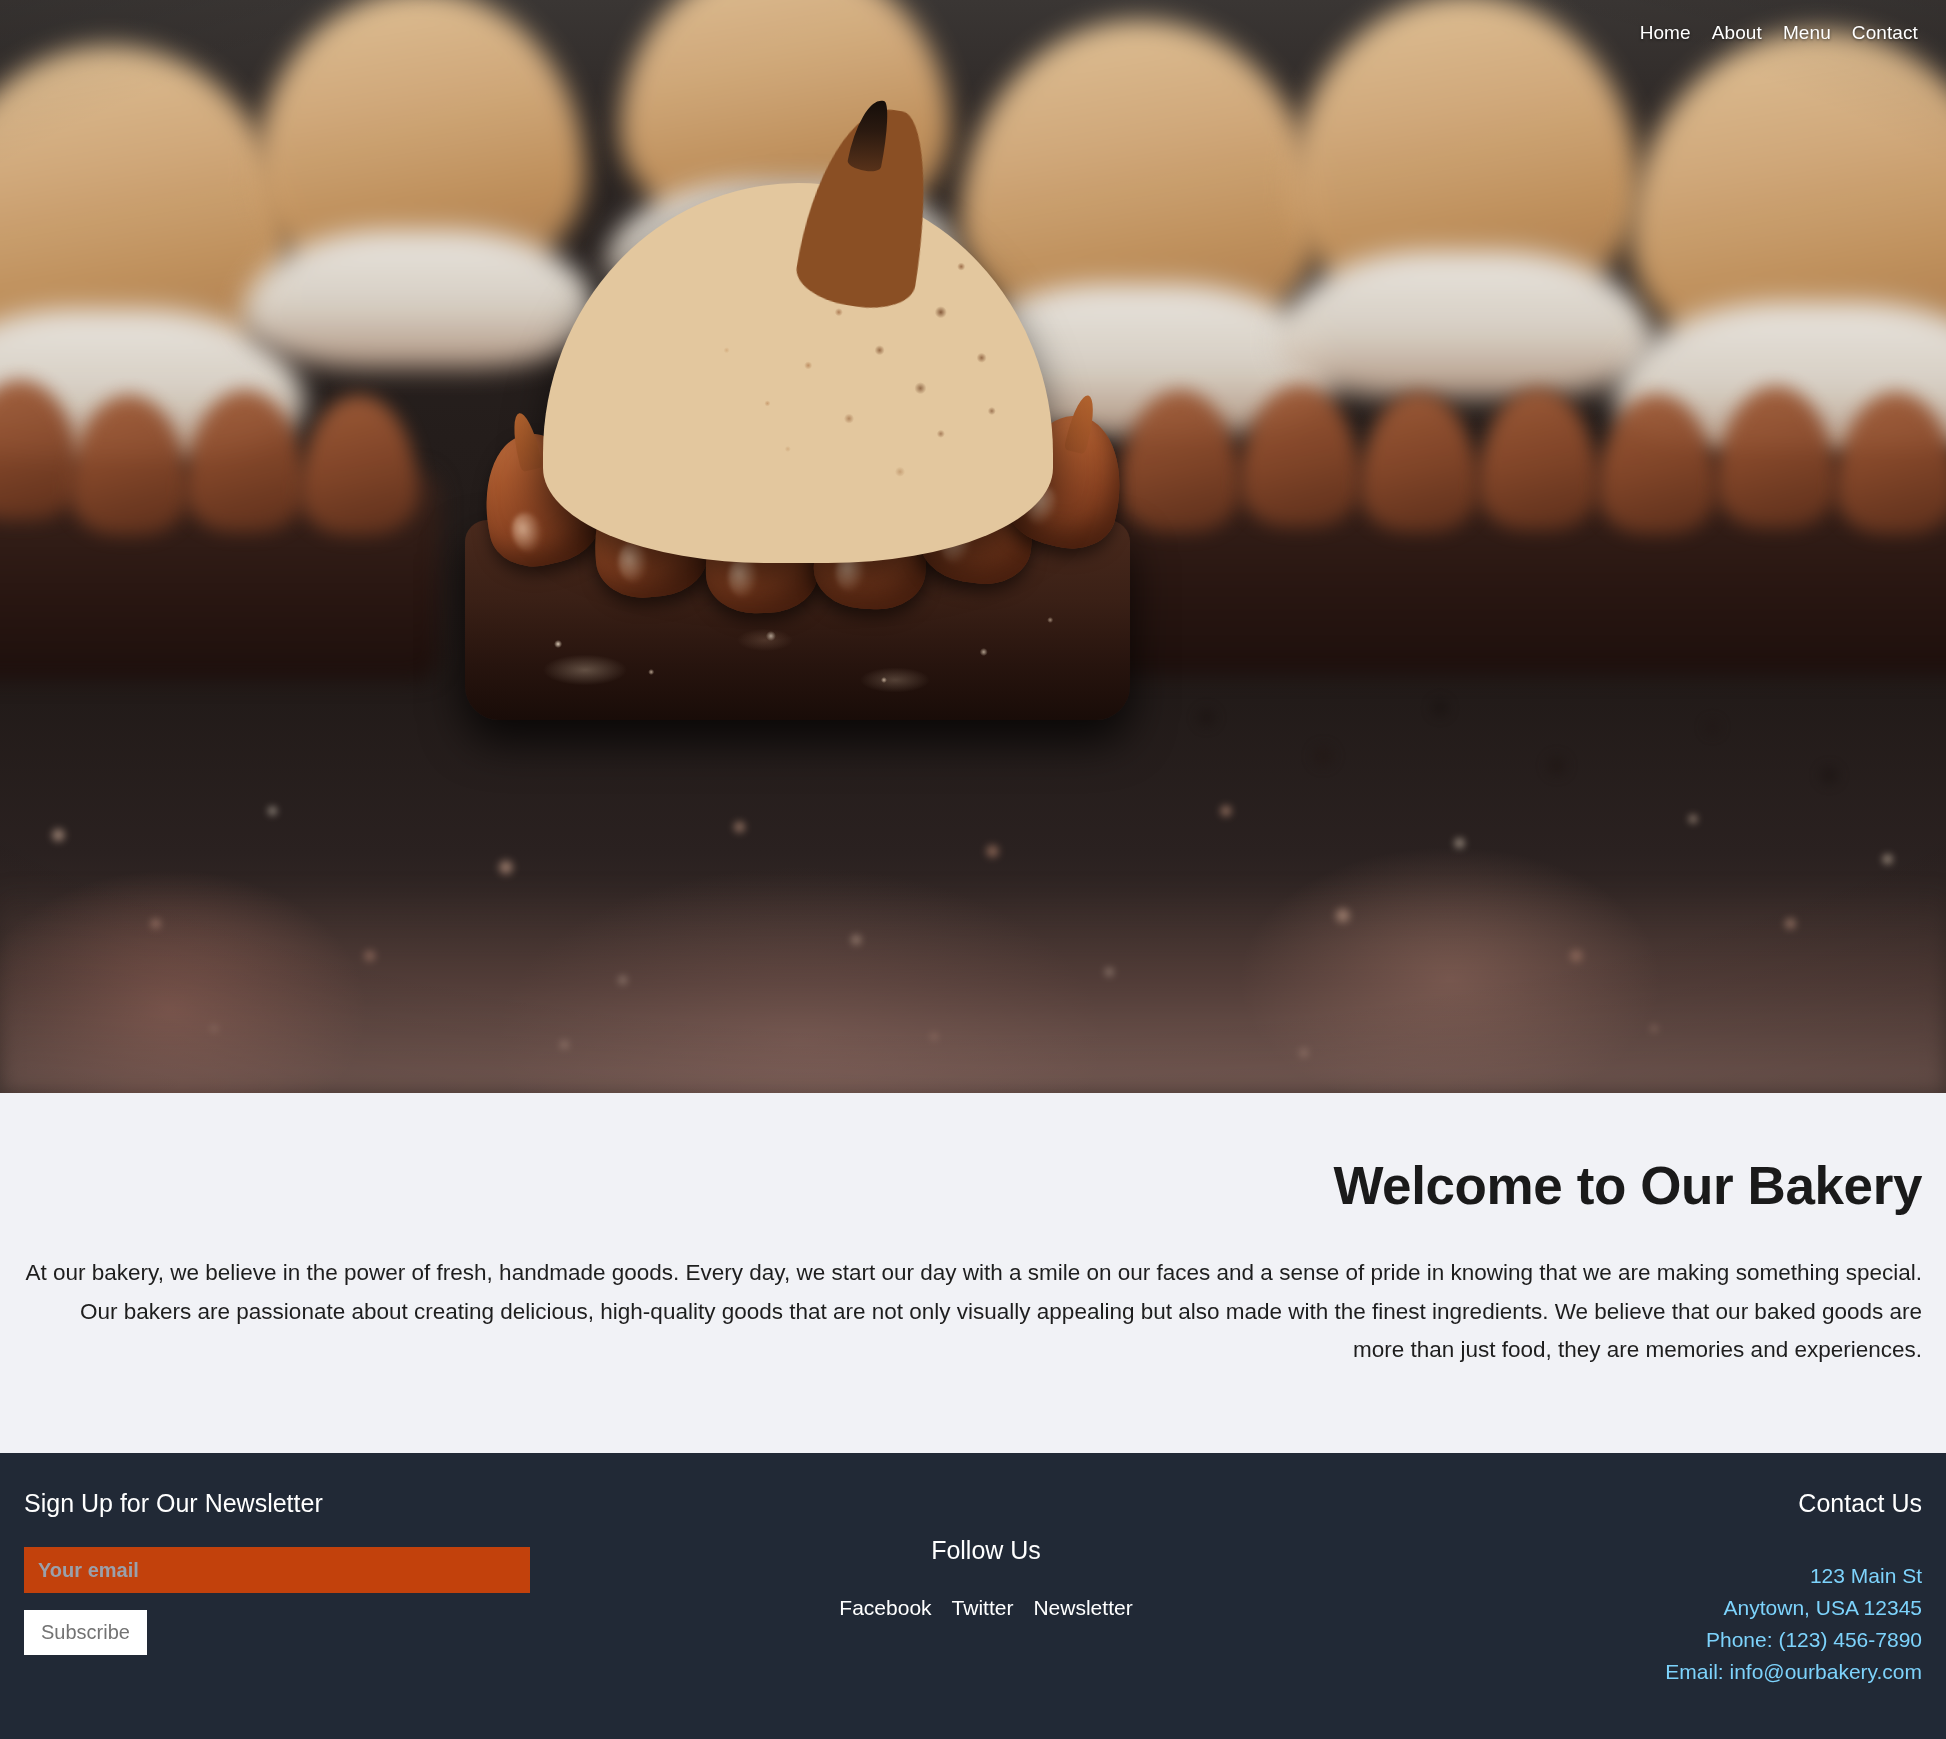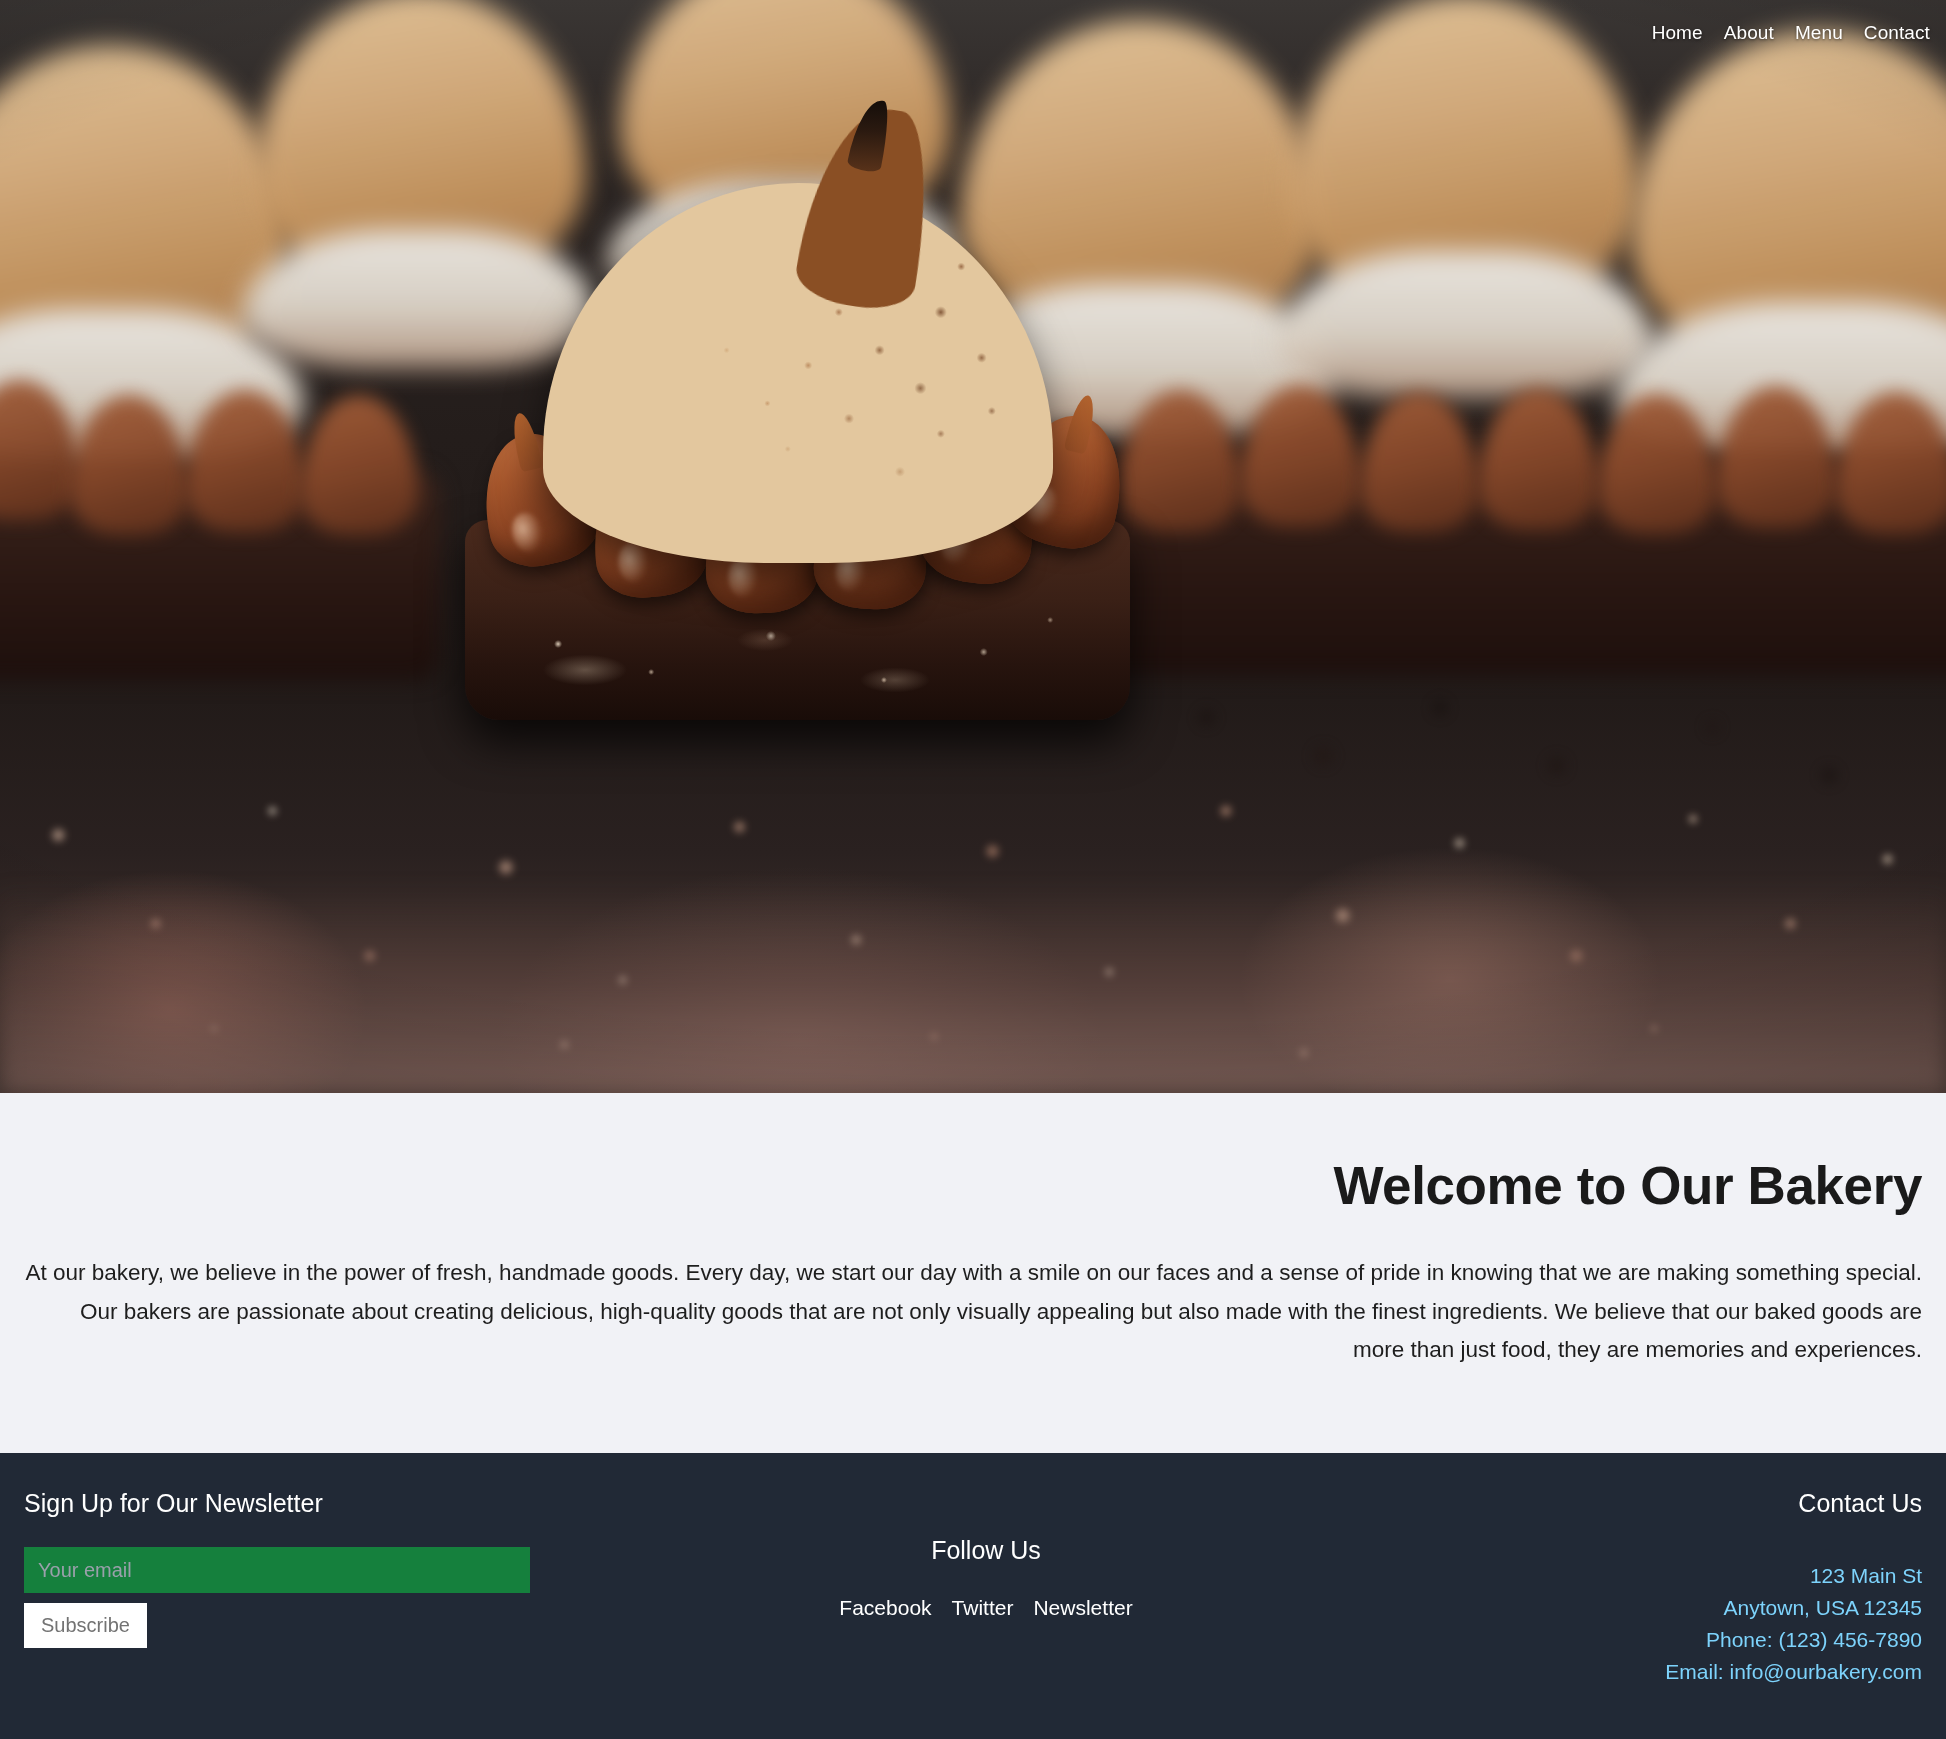--- a/index.html
+++ b/index.html
@@ -238,21 +238,21 @@
     filter:blur(10px);
   }
   .hero-vignette{
     position:absolute; inset:0;
     background:radial-gradient(ellipse 120% 95% at 50% 45%, rgba(0,0,0,0) 52%, rgba(0,0,0,.42) 100%);
   }
 
   
   .nav{
     position:absolute;
-    top:0; right:0;
+    top:0; right:12px;
     display:flex;
     gap:21px;
     padding:22px 16px 0 0;
     z-index:5;
   }
   .nav a{
     color:#ffffff;
     font-size:19px;
     text-decoration:none;
     letter-spacing:.1px;
@@ -298,28 +298,29 @@
     font-weight:normal;
     margin-bottom:0;
   }
   .col-news .f-head{ margin-bottom:29px; }
   .col-follow .f-head{ margin-top:47px; margin-bottom:31px; }
   .col-contact .f-head{ margin-bottom:42px; }
 
   .email-input{
     display:block;
     width:506px; height:46px;
-    background:#15803d;
+    background:#c2410c;
     border:none;
     outline:none;
     padding:0 14px;
     font-size:20px;
     font-family:"Liberation Sans", sans-serif;
     color:#222;
-    margin-bottom:10px;
+    margin-bottom:17px;
+    font-weight:bold;
   }
   .email-input::placeholder{ color:#9aa0ab; }
 
   .subscribe-btn{
     background:#fff;
     color:#737373;
     border:none;
     font-size:20px;
     font-family:"Liberation Sans", sans-serif;
     padding:11px 17px;

